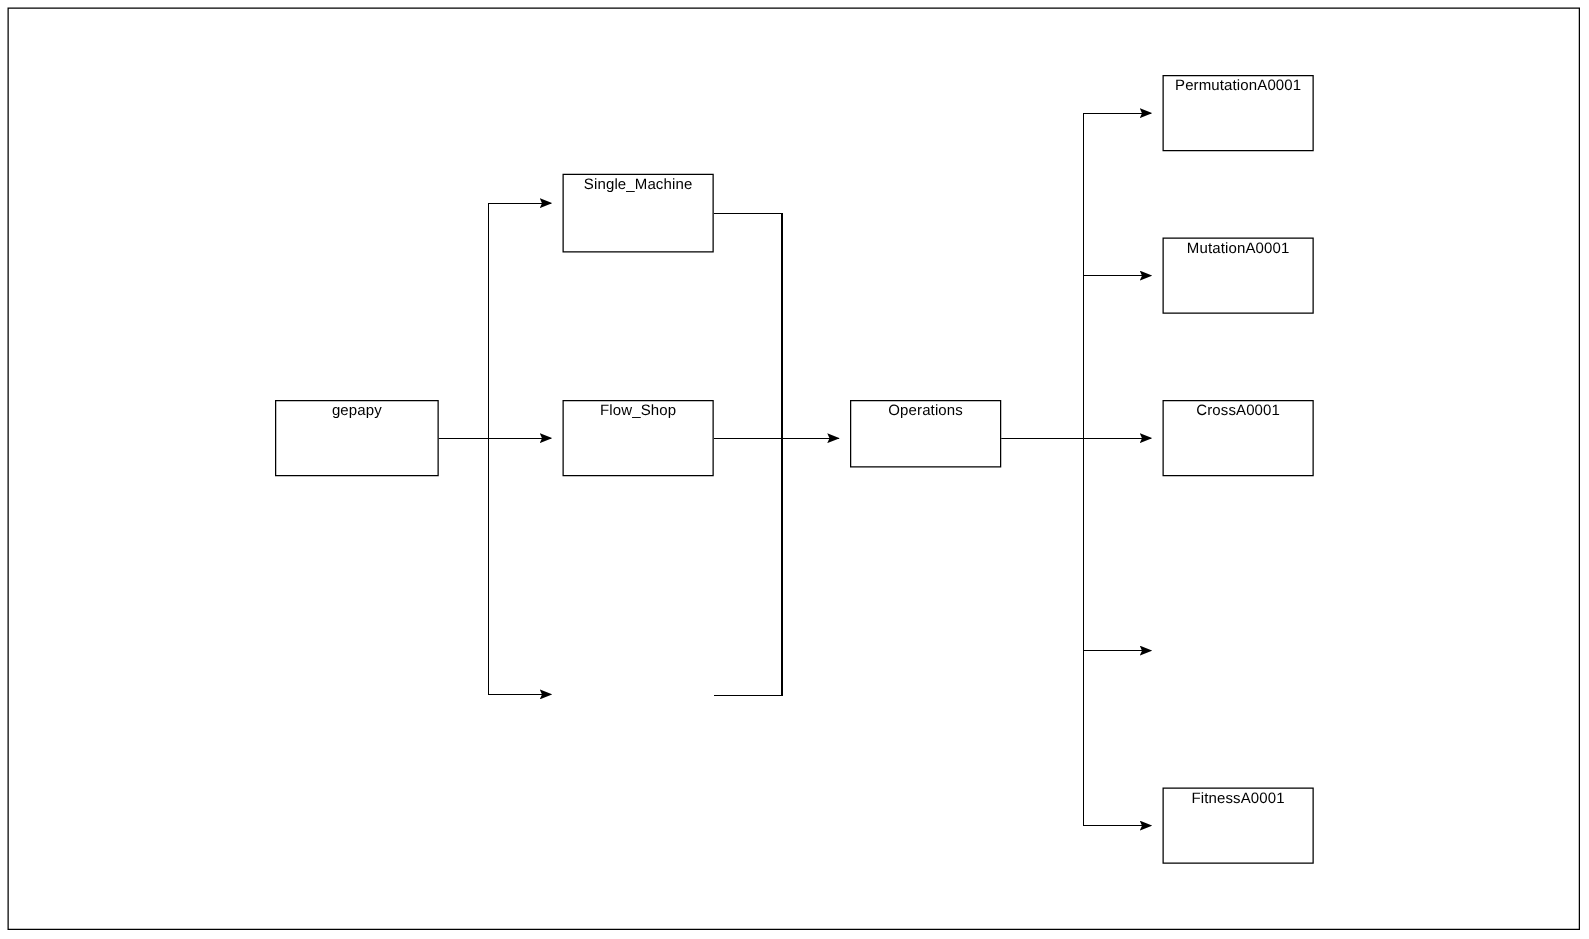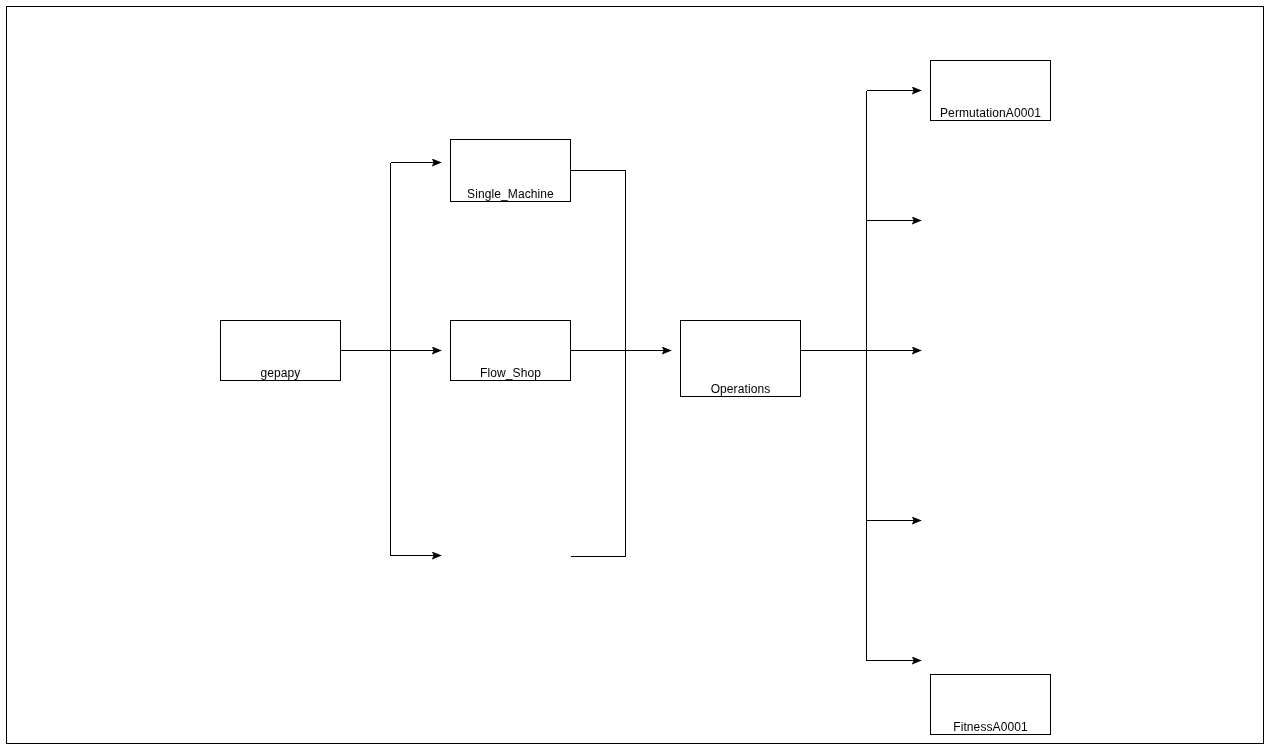--- a/index.html
+++ b/index.html
@@ -36,21 +36,21 @@
     top: 0;
     width: 1271px;
     height: 751px;
   }
   .node {
     position: absolute;
     box-sizing: border-box;
     background: #ffffff;
     border: 1px solid #000000;
     display: flex;
-    align-items: flex-end;
+    align-items: flex-start;
     justify-content: center;
   }
   .node-label {
     font-family: "Liberation Sans", sans-serif;
     font-size: 12px;
     line-height: 14px;
     color: #000000;
     text-align: center;
     white-space: nowrap;
     letter-spacing: 0.1px;
@@ -91,41 +91,47 @@
       <path d="M 866.5 90.5 L 866.5 660.5"></path>
 
       <path d="M 866.5 90.5 L 921 90.5" marker-end="url(#arrow)"></path>
       <path d="M 866.5 220.5 L 921 220.5" marker-end="url(#arrow)"></path>
       <path d="M 866.5 350.5 L 921 350.5" marker-end="url(#arrow)"></path>
       <path d="M 866.5 520.5 L 921 520.5" marker-end="url(#arrow)"></path>
       <path d="M 866.5 660.5 L 921 660.5" marker-end="url(#arrow)"></path>
     </g>
   </svg>
 
-  <div class="node" style="left:220px; top:320px; width:121px; height:61px;">
+  <div class="node" style="left:220px; top:320px; width:131px; height:61px;">
     <span class="node-label">gepapy</span>
   </div>
 
   <div class="node" style="left:450px; top:320px; width:121px; height:61px;">
     <span class="node-label">Flow_Shop</span>
   </div>
 
   <div class="node" style="left:450px; top:139px; width:121px; height:63px;">
     <span class="node-label">Single_Machine</span>
   </div>
 
 
-  <div class="node" style="left:680px; top:320px; width:121px; height:77px;">
+  <div class="node" style="left:680px; top:320px; width:121px; height:54px;">
     <span class="node-label">Operations</span>
   </div>
 
   <div class="node" style="left:930px; top:60px; width:121px; height:61px;">
     <span class="node-label">PermutationA0001</span>
   </div>
 
+  <div class="node" style="left:930px; top:190px; width:121px; height:61px;">
+    <span class="node-label">MutationA0001</span>
+  </div>
+
+  <div class="node" style="left:930px; top:320px; width:121px; height:61px;">
+    <span class="node-label">CrossA0001</span>
+  </div>
 
 
-
-  <div class="node" style="left:930px; top:630px; width:121px; height:61px;margin-top:44px;">
+  <div class="node" style="left:930px; top:630px; width:121px; height:61px;">
     <span class="node-label">FitnessA0001</span>
   </div>
 
 </div>
 
 </body></html>

